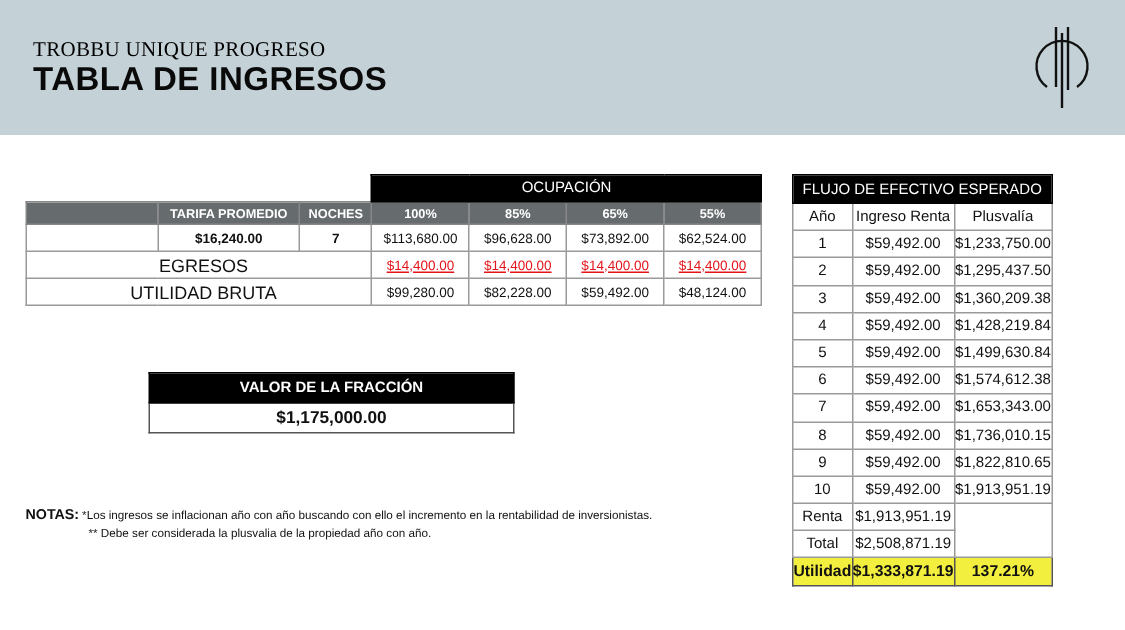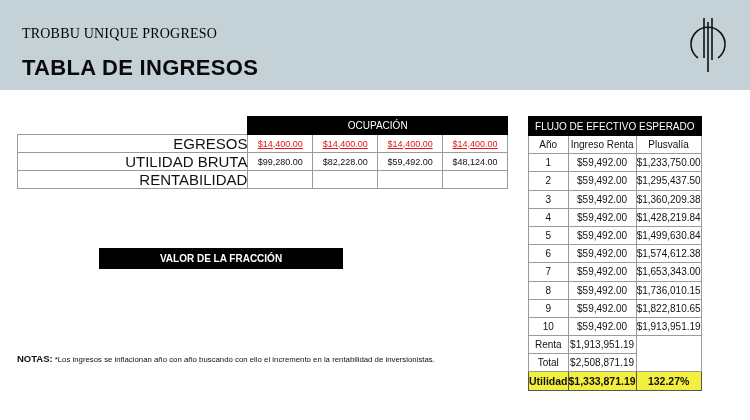--- a/index.html
+++ b/index.html
@@ -1,42 +1,42 @@
 <!DOCTYPE html>
 <html><head>
 <meta charset="utf-8">
 <style>
   * { box-sizing: border-box; margin: 0; padding: 0; }
   body { width: 750px; height: 420px; background: #ffffff; font-family: "Liberation Sans", "DejaVu Sans", sans-serif; color: #111; position: relative; overflow: hidden; }
   .header { position: absolute; left: 0; top: 0; width: 750px; height: 90px; background: #c4d1d6; }
   .subtitle { position: absolute; left: 22px; top: 26px; font-family: "Liberation Serif", "DejaVu Serif", serif; font-size: 14px; letter-spacing: 0.2px; color: #000000; }
-  .title { position: absolute; left: 22px; top: 55px; font-size: 22px; font-weight: bold; letter-spacing: 0.3px; color: #0a0a0a; }
+  .title { position: absolute; left: 22px; top: 40px; font-size: 22px; font-weight: bold; letter-spacing: 0.3px; color: #0a0a0a; }
   .logo { position: absolute; left: 686px; top: 14px; width: 44px; height: 62px; }
 
   table { border-collapse: collapse; position: absolute; }
   td { font-size: 9px; height: 18px; border: 1px solid #9a9a9a; text-align: center; white-space: nowrap; }
 
   .ingresos { left: 17px; top: 116px; width: 491px; }
   .ingresos td.blank-top { border: none; background: transparent; }
   .ingresos td.band { background: #000; color: #fff; font-size: 10px; border-color: #000; height: 17px; }
   .ingresos td.gray { background: #666b6e; color: #fff; font-weight: bold; font-size: 8.5px; height: 15px; border-color: #888; }
   .ingresos td.bold { font-weight: bold; }
-  .ingresos td.label { text-align: right; padding-left: 6px; font-size: 15px; margin-left: 16px; }
+  .ingresos td.label { text-align: center; padding-left: 6px; font-size: 12px; margin-left: 16px; }
   .ingresos td.red { color: #e3151a; text-decoration: underline; }
 
   .fraccion { left: 99px; top: 248px; width: 244px; }
   .fraccion td.band { background: #000; color: #fff; font-weight: bold; font-size: 10px; height: 20px; border-color: #000; }
   .fraccion td.val { font-weight: bold; font-size: 11.5px; height: 20px; border-color: #555; }
 
   .flujo { left: 528px; top: 116px; width: 164px; }
   .flujo td { height: 18.2px; font-size: 10px; }
   .flujo td.band { background: #000; color: #fff; font-size: 10px; height: 19px; border-color: #000; }
   .flujo td.yellow { background: #f2ef3e; font-weight: bold; font-size: 10.5px; border-color: #555; text-align: center; }
 
-  .notas { position: absolute; left: 17px; top: 353px; font-size: 7.8px; line-height: 12px; color: #111; }
+  .notas { position: absolute; left: 17px; top: 338px; font-size: 7.8px; line-height: 12px; color: #111; }
   .notas .label { font-weight: bold; font-size: 9.5px; margin-right: 2px; }
   .notas .line2 { padding-left: 42px; }
 </style>
 </head>
 <body>
 
 <div class="header">
   <div class="subtitle">TROBBU UNIQUE PROGRESO</div>
   <div class="title">TABLA DE INGRESOS</div>
   <svg class="logo" viewBox="0 0 44 62">
@@ -56,47 +56,61 @@
       <col style="width:65px">
       <col style="width:65px">
       <col style="width:65px">
   </colgroup>
   <tbody>
       <tr>
     <td class="blank-top" colspan="3"></td>
     <td class="band" colspan="4">OCUPACIÓN</td>
   </tr>
   <tr>
+    <td class="gray"></td>
+    <td class="gray">TARIFA PROMEDIO</td>
+    <td class="gray">NOCHES</td>
+    <td class="gray">100%</td>
+    <td class="gray">85%</td>
+    <td class="gray">65%</td>
+    <td class="gray">55%</td>
+  </tr>
+  <tr>
+    <td></td>
+    <td class="bold">$16,240.00</td>
+    <td class="bold">7</td>
+    <td>$113,680.00</td>
+    <td>$96,628.00</td>
+    <td>$73,892.00</td>
+    <td>$62,524.00</td>
+  </tr>
+  <tr>
     <td class="label" colspan="3">EGRESOS</td>
     <td class="red">$14,400.00</td>
     <td class="red">$14,400.00</td>
     <td class="red">$14,400.00</td>
     <td class="red">$14,400.00</td>
   </tr>
   <tr>
     <td class="label" colspan="3">UTILIDAD BRUTA</td>
     <td>$99,280.00</td>
     <td>$82,228.00</td>
     <td>$59,492.00</td>
     <td>$48,124.00</td>
   </tr>
-  <tr>
-    <td class="label" colspan="3">RENTABILIDAD</td>
-    <td></td>
-    <td></td>
-    <td></td>
-    <td></td>
-  </tr>
 </tbody>
   </table>
 
 <table class="fraccion">
   <tbody>
       <tr>
         <td class="band">VALOR DE LA FRACCIÓN</td>
+      </tr>
+  <tr>
+        <td class="val">$1,175,000.00</td>
       </tr>
 </tbody>
   </table>
 
 <table class="flujo">
   <colgroup>
       <col style="width:58px">
       <col style="width:76px">
       <col style="width:72px">
     </colgroup>
@@ -164,20 +178,21 @@
     <td>$1,913,951.19</td>
     <td rowspan="2"></td>
   </tr>
   <tr>
     <td>Total</td>
     <td>$2,508,871.19</td>
   </tr>
   <tr>
     <td class="yellow">Utilidad</td>
     <td class="yellow">$1,333,871.19</td>
-    <td class="yellow">132.27%</td>
+    <td class="yellow">137.21%</td>
   </tr>
 </tbody>
   </table>
 
 <div class="notas">
   <div><span class="label">NOTAS:</span><span>*Los ingresos se inflacionan año con año buscando con ello el incremento en la rentabilidad de inversionistas.</span></div>
+  <div class="line2">** Debe ser considerada la plusvalia de la propiedad año con año.</div>
 </div>
 
 </body></html>

